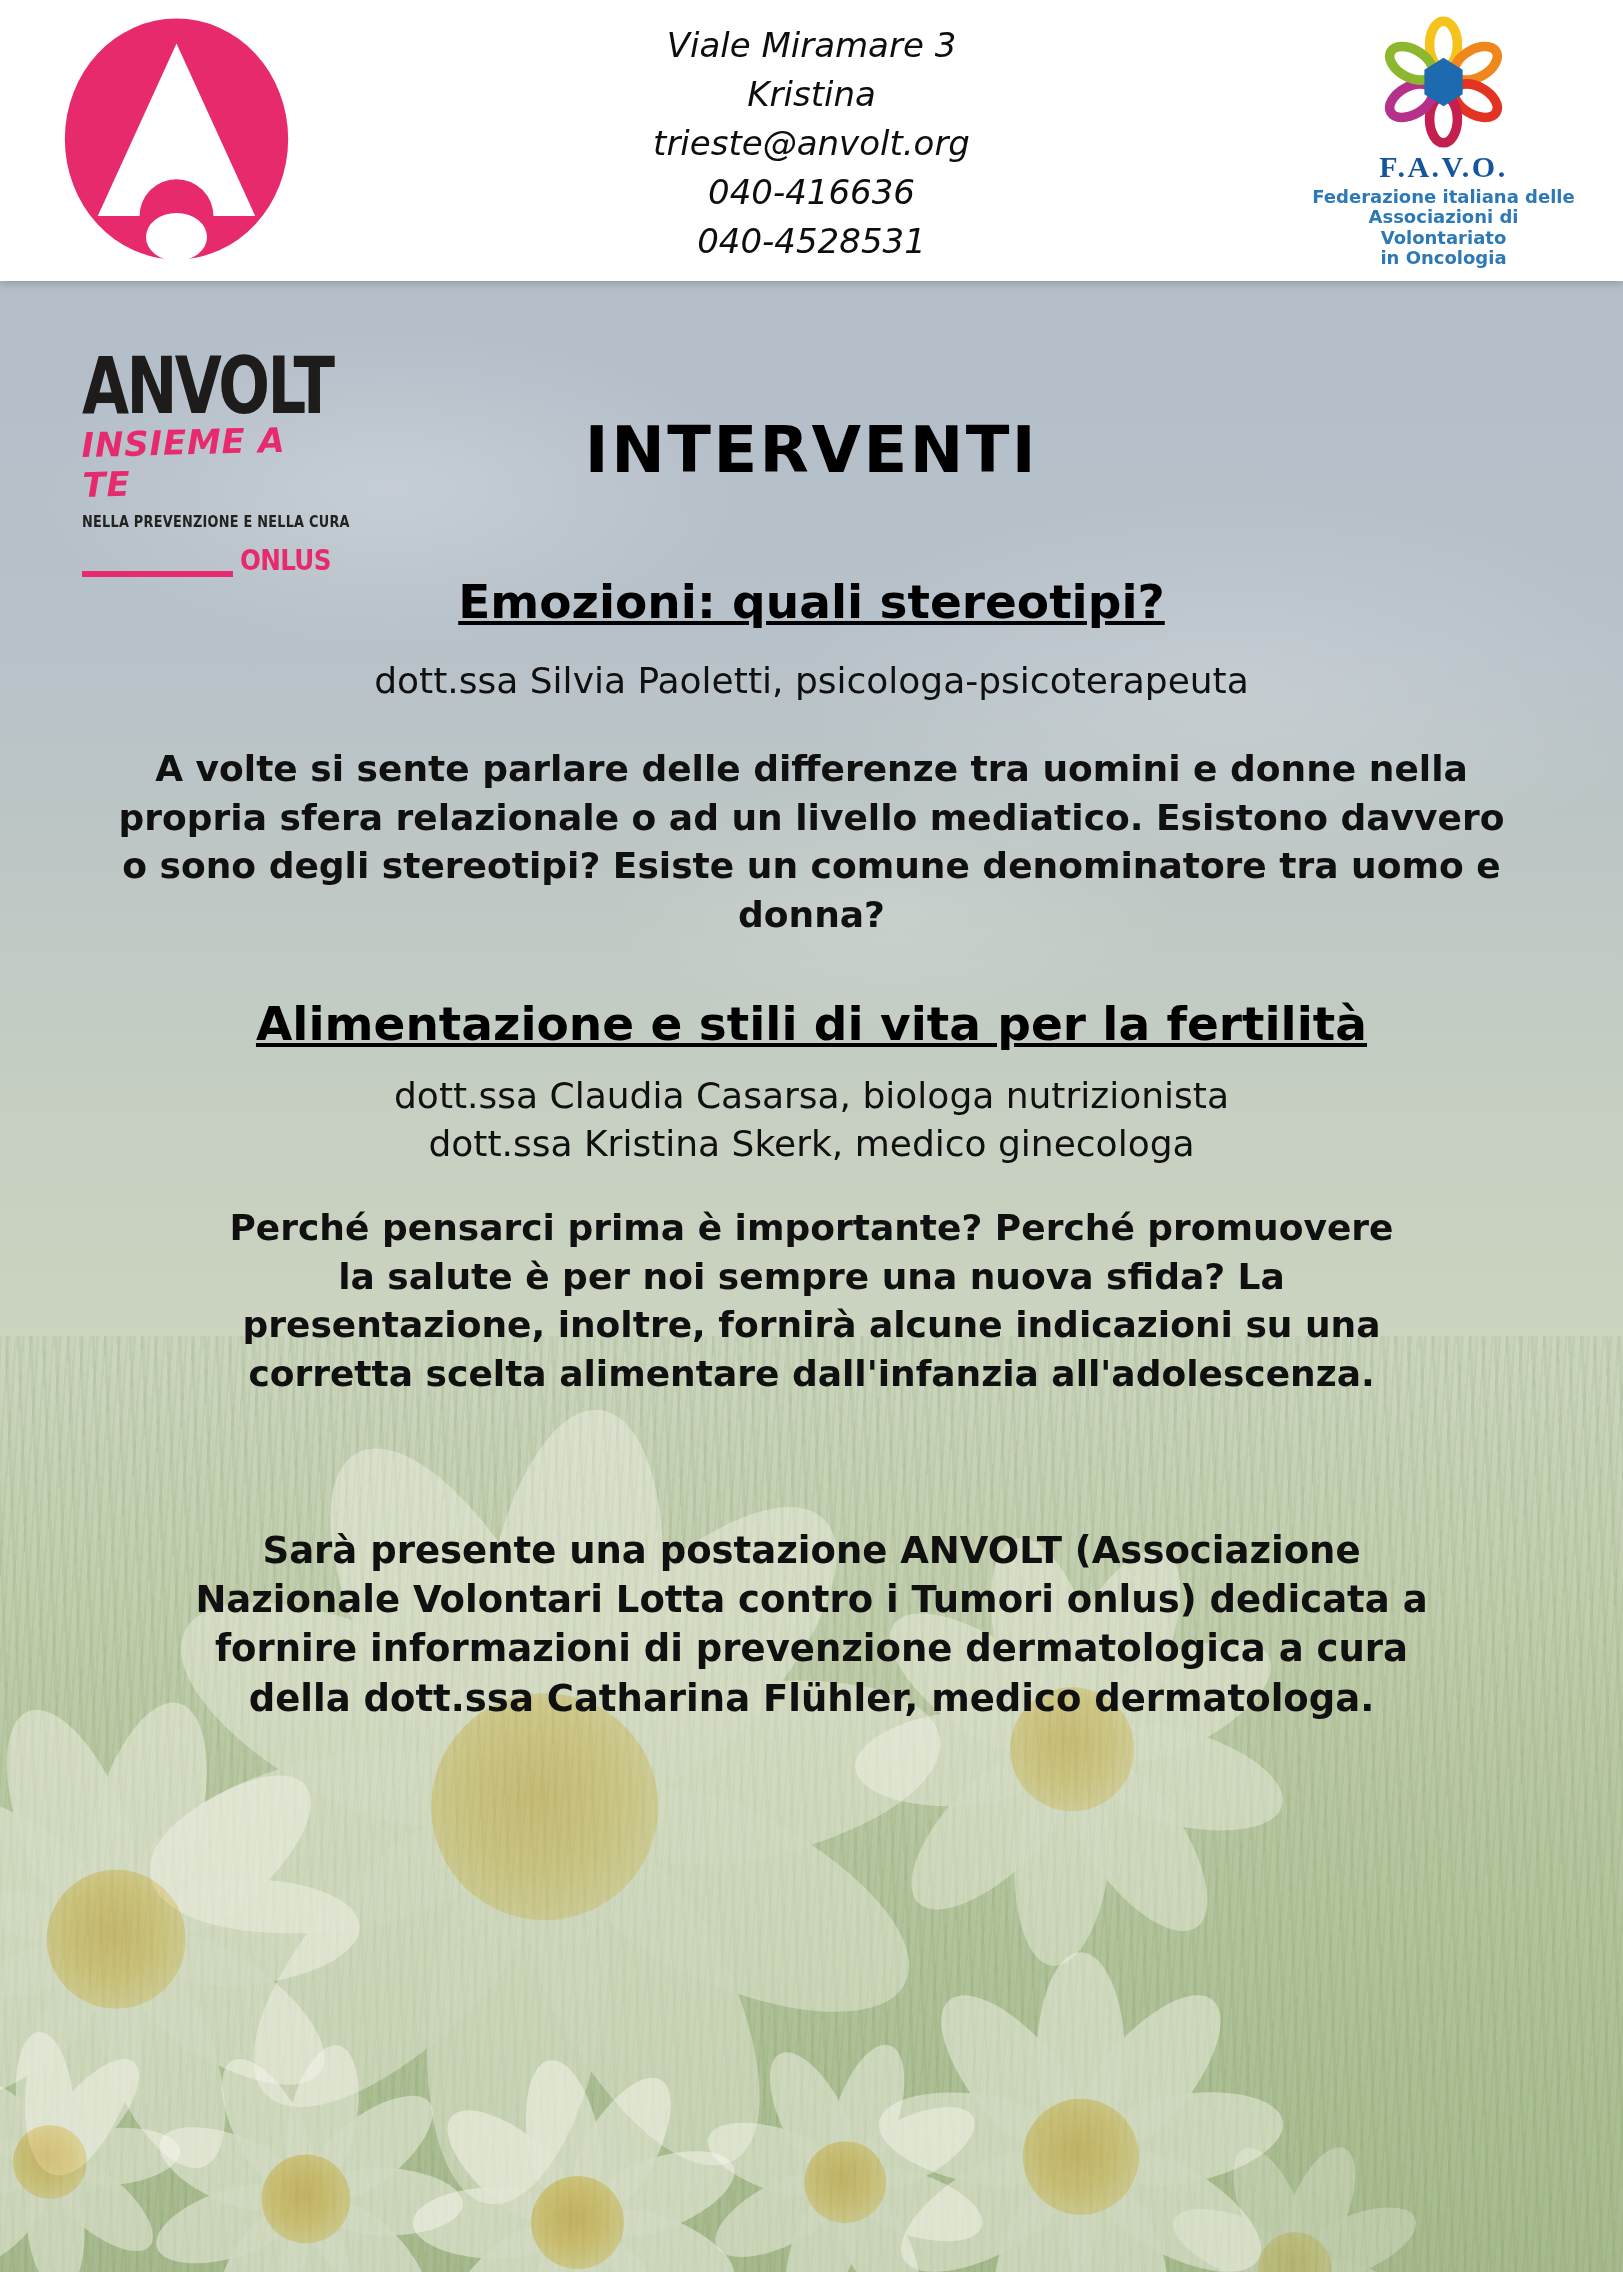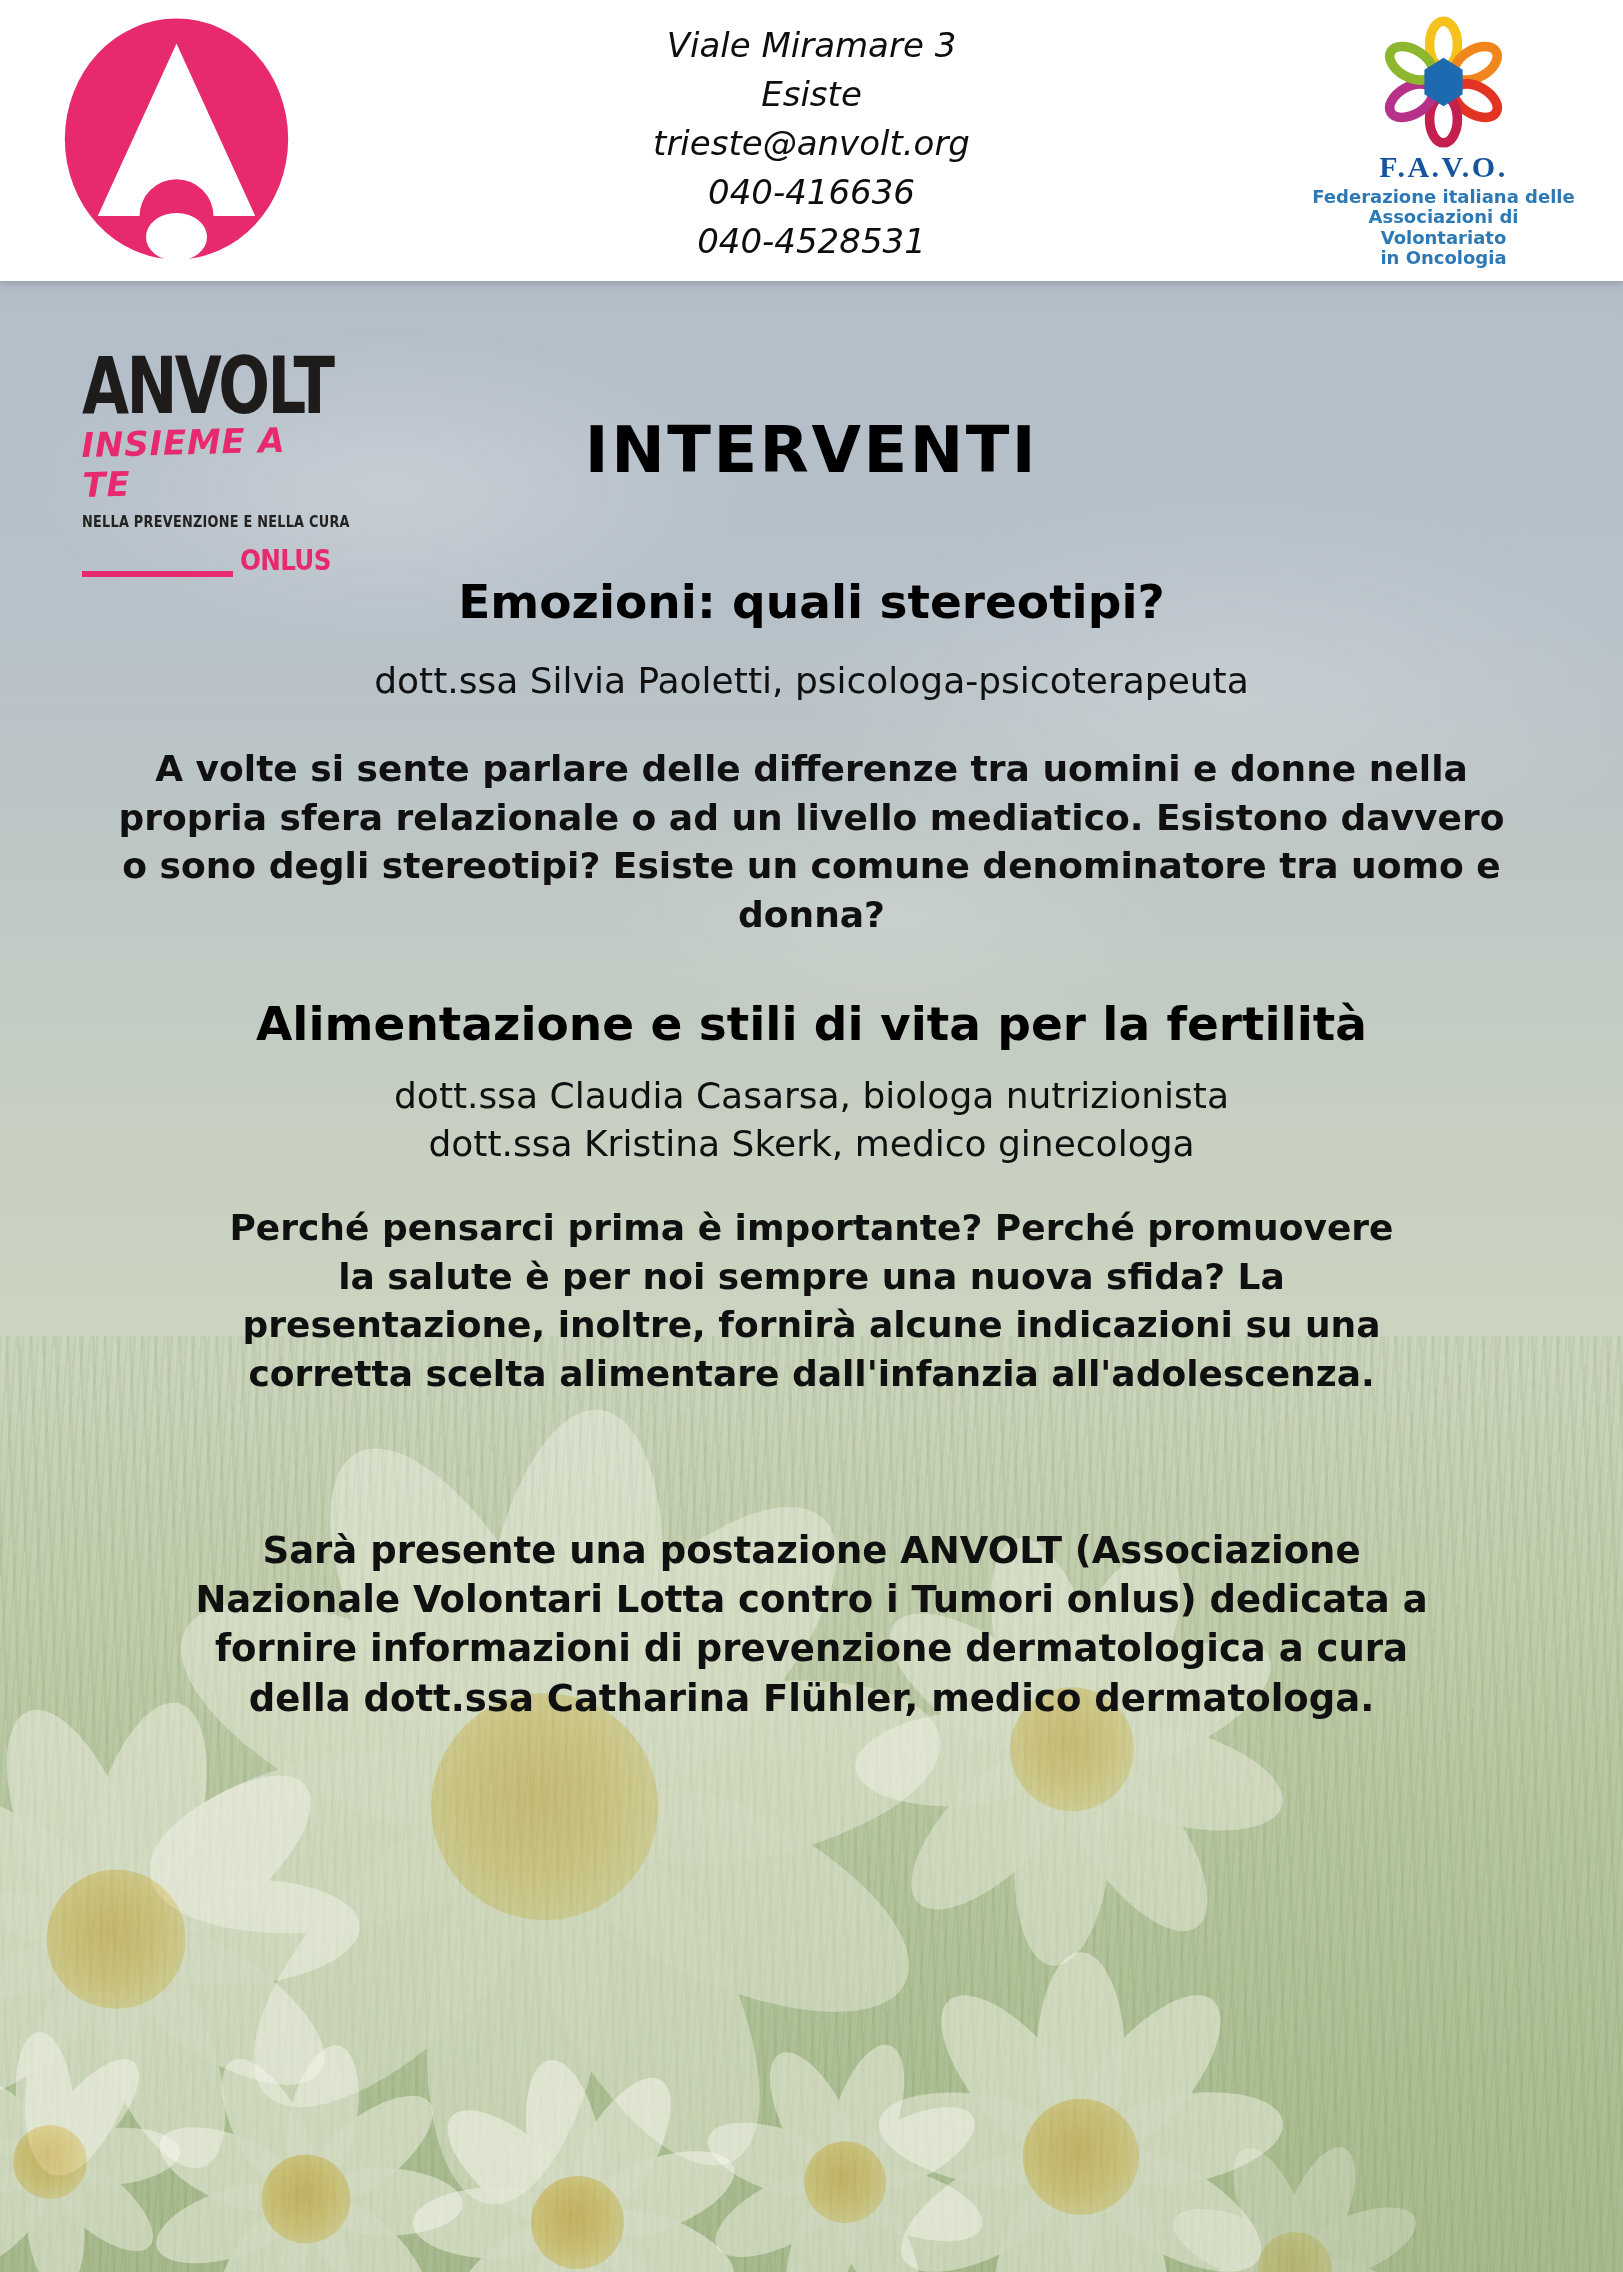--- a/index.html
+++ b/index.html
@@ -51,21 +51,21 @@
   .petal{position:absolute;left:50%;top:50%;width:23%;height:48%;
          background:rgba(249,248,241,.9);
          border-radius:50% 50% 50% 50%/58% 58% 42% 42%;
          transform:translate(-50%,-50%) rotate(var(--a)) translateY(-60%);}
   .dcenter{position:absolute;left:50%;top:50%;width:30%;height:30%;transform:translate(-50%,-50%);
            border-radius:50%;
            background:radial-gradient(circle at 46% 44%,#dca93c 0%,#e8c057 42%,#f1da92 78%,#f4e6ad 100%);}
   
   .txt{position:absolute;left:0;width:100%;text-align:center;z-index:4;}
   .page-title{top:370px;font-size:64px;font-weight:800;letter-spacing:2.5px;color:#000;}
-  .h2{font-size:47px;font-weight:bold;color:#000;}
+  .h2{font-size:47px;font-weight:bold;color:#000;text-decoration:underline;}
   .h2-1{top:574px;}
   .speaker-1{top:660px;font-size:36px;}
   .para{line-height:1.35;font-size:36px;}
   .para-1{top:745px;}
   .para-1 p{max-width:1419px;margin:0 auto;}
   .h2-2{top:996px;}
   .speakers-2{top:1072px;font-size:36px;line-height:1.32;}
   .para-2{top:1204px;}
   .para-2 p{max-width:1213px;margin:0 auto;}
   .note{top:1526px;font-size:37px;font-weight:bold;line-height:1.33;}
@@ -203,21 +203,21 @@
         <div class="anvolt-sub">NELLA PREVENZIONE E NELLA CURA</div>
         <div class="anvolt-onlus-row">
           <span class="anvolt-line"></span>
           <span class="anvolt-onlus">ONLUS</span>
         </div>
       </div>
     </div>
 
     <div class="contact">
       <div>Viale Miramare 3</div>
-      <div>Esiste</div>
+      <div>Kristina</div>
       <div>trieste@anvolt.org</div>
       <div>040-416636</div>
       <div>040-4528531</div>
     </div>
 
     <div class="favo">
       <svg class="favo-mark" viewBox="0 0 160 160">
         <g fill="none" stroke-width="11">
           <g transform="rotate(0,80,80)">   
               <ellipse cx="80" cy="37" rx="16" ry="27" stroke="#f6c31c"></ellipse>

